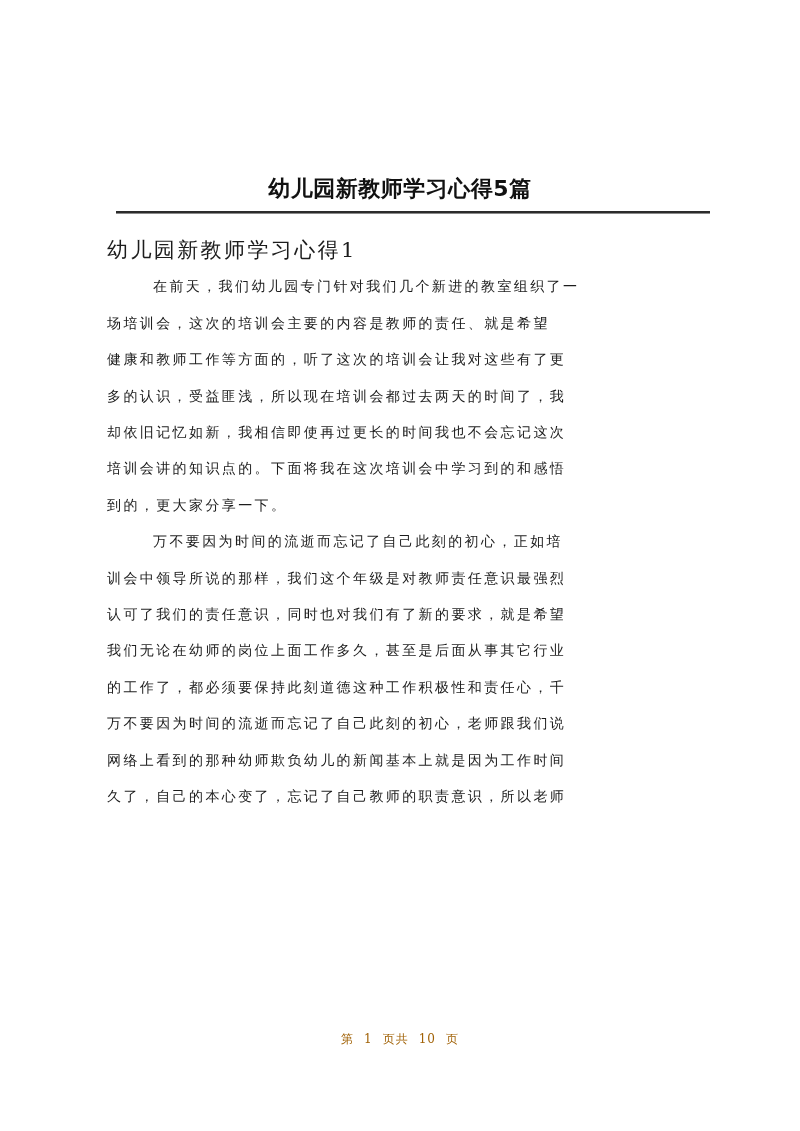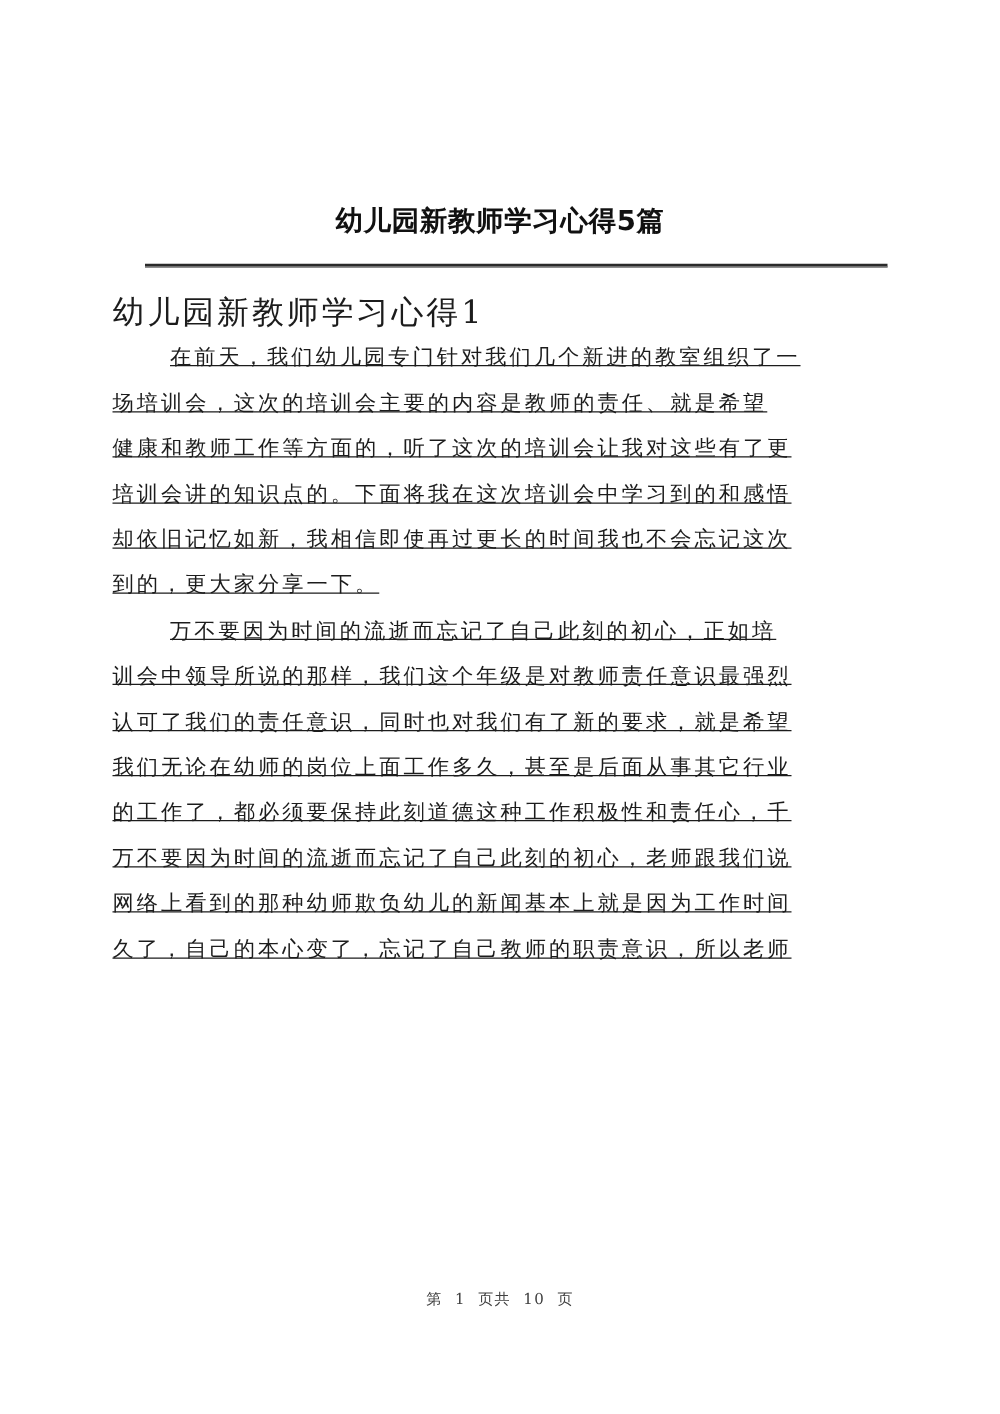--- a/index.html
+++ b/index.html
@@ -18,70 +18,69 @@
     .page {
       position: absolute;
       left: 0; top: 0;
       width: 800px;
       height: 1131px;
       background: #ffffff;
     }
     .doc-title {
       position: absolute;
       left: 0;
-      top: 163px;
+      top: 174px;
       width: 800px;
       text-align: center;
       font-family: "DejaVu Sans", "Liberation Sans", sans-serif;
       font-size: 22px;
       font-weight: bold;
       letter-spacing: 0.5px;
       color: #111111;
       line-height: 30px;
     }
     .title-rule {
       position: absolute;
       left: 116px;
       top: 211px;
       width: 594px;
       height: 2px;
       background: #2b2b2b;
       border-bottom: 1px solid #8a8a8a;
     }
     .body-text {
       position: absolute;
-      left: 90px;
+      left: 107px;
       top: 232px;
       width: 600px;
-      font-size: 17px;
+      font-size: 14px;
       line-height: 36.4px;
       letter-spacing: 2.4px;
       color: #1c1c1c;
     }
     .section-heading {
       margin: 0;
       font-weight: normal;
       white-space: nowrap;
     }
     .line {
       white-space: nowrap;
       display: block;
-      text-decoration: underline;
     }
     .para-first {
       padding-left: 46px;
     }
     .footer {
       position: absolute;
       left: 0;
       top: 1031px;
       width: 800px;
       text-align: center;
       font-size: 12px;
-      color: #404040;
+      color: #a16207;
       letter-spacing: 1px;
       word-spacing: 8px;
     }
     .footer span { margin: 0 5px; }
   </style>
 </head>
 <body>
 
 <div class="page">
 
@@ -89,22 +88,23 @@
 
   <div class="title-rule"></div>
 
   <div class="body-text">
     <h2 class="section-heading">幼儿园新教师学习心得1</h2>
 
     <div>
       <span class="line para-first">在前天，我们幼儿园专门针对我们几个新进的教室组织了一</span>
       <span class="line">场培训会，这次的培训会主要的内容是教师的责任、就是希望</span>
       <span class="line">健康和教师工作等方面的，听了这次的培训会让我对这些有了更</span>
+      <span class="line">多的认识，受益匪浅，所以现在培训会都过去两天的时间了，我</span>
+      <span class="line">却依旧记忆如新，我相信即使再过更长的时间我也不会忘记这次</span>
       <span class="line">培训会讲的知识点的。下面将我在这次培训会中学习到的和感悟</span>
-      <span class="line">却依旧记忆如新，我相信即使再过更长的时间我也不会忘记这次</span>
       <span class="line">到的，更大家分享一下。</span>
     </div>
 
     <div>
       <span class="line para-first">万不要因为时间的流逝而忘记了自己此刻的初心，正如培</span>
       <span class="line">训会中领导所说的那样，我们这个年级是对教师责任意识最强烈</span>
       <span class="line">认可了我们的责任意识，同时也对我们有了新的要求，就是希望</span>
       <span class="line">我们无论在幼师的岗位上面工作多久，甚至是后面从事其它行业</span>
       <span class="line">的工作了，都必须要保持此刻道德这种工作积极性和责任心，千</span>
       <span class="line">万不要因为时间的流逝而忘记了自己此刻的初心，老师跟我们说</span>

